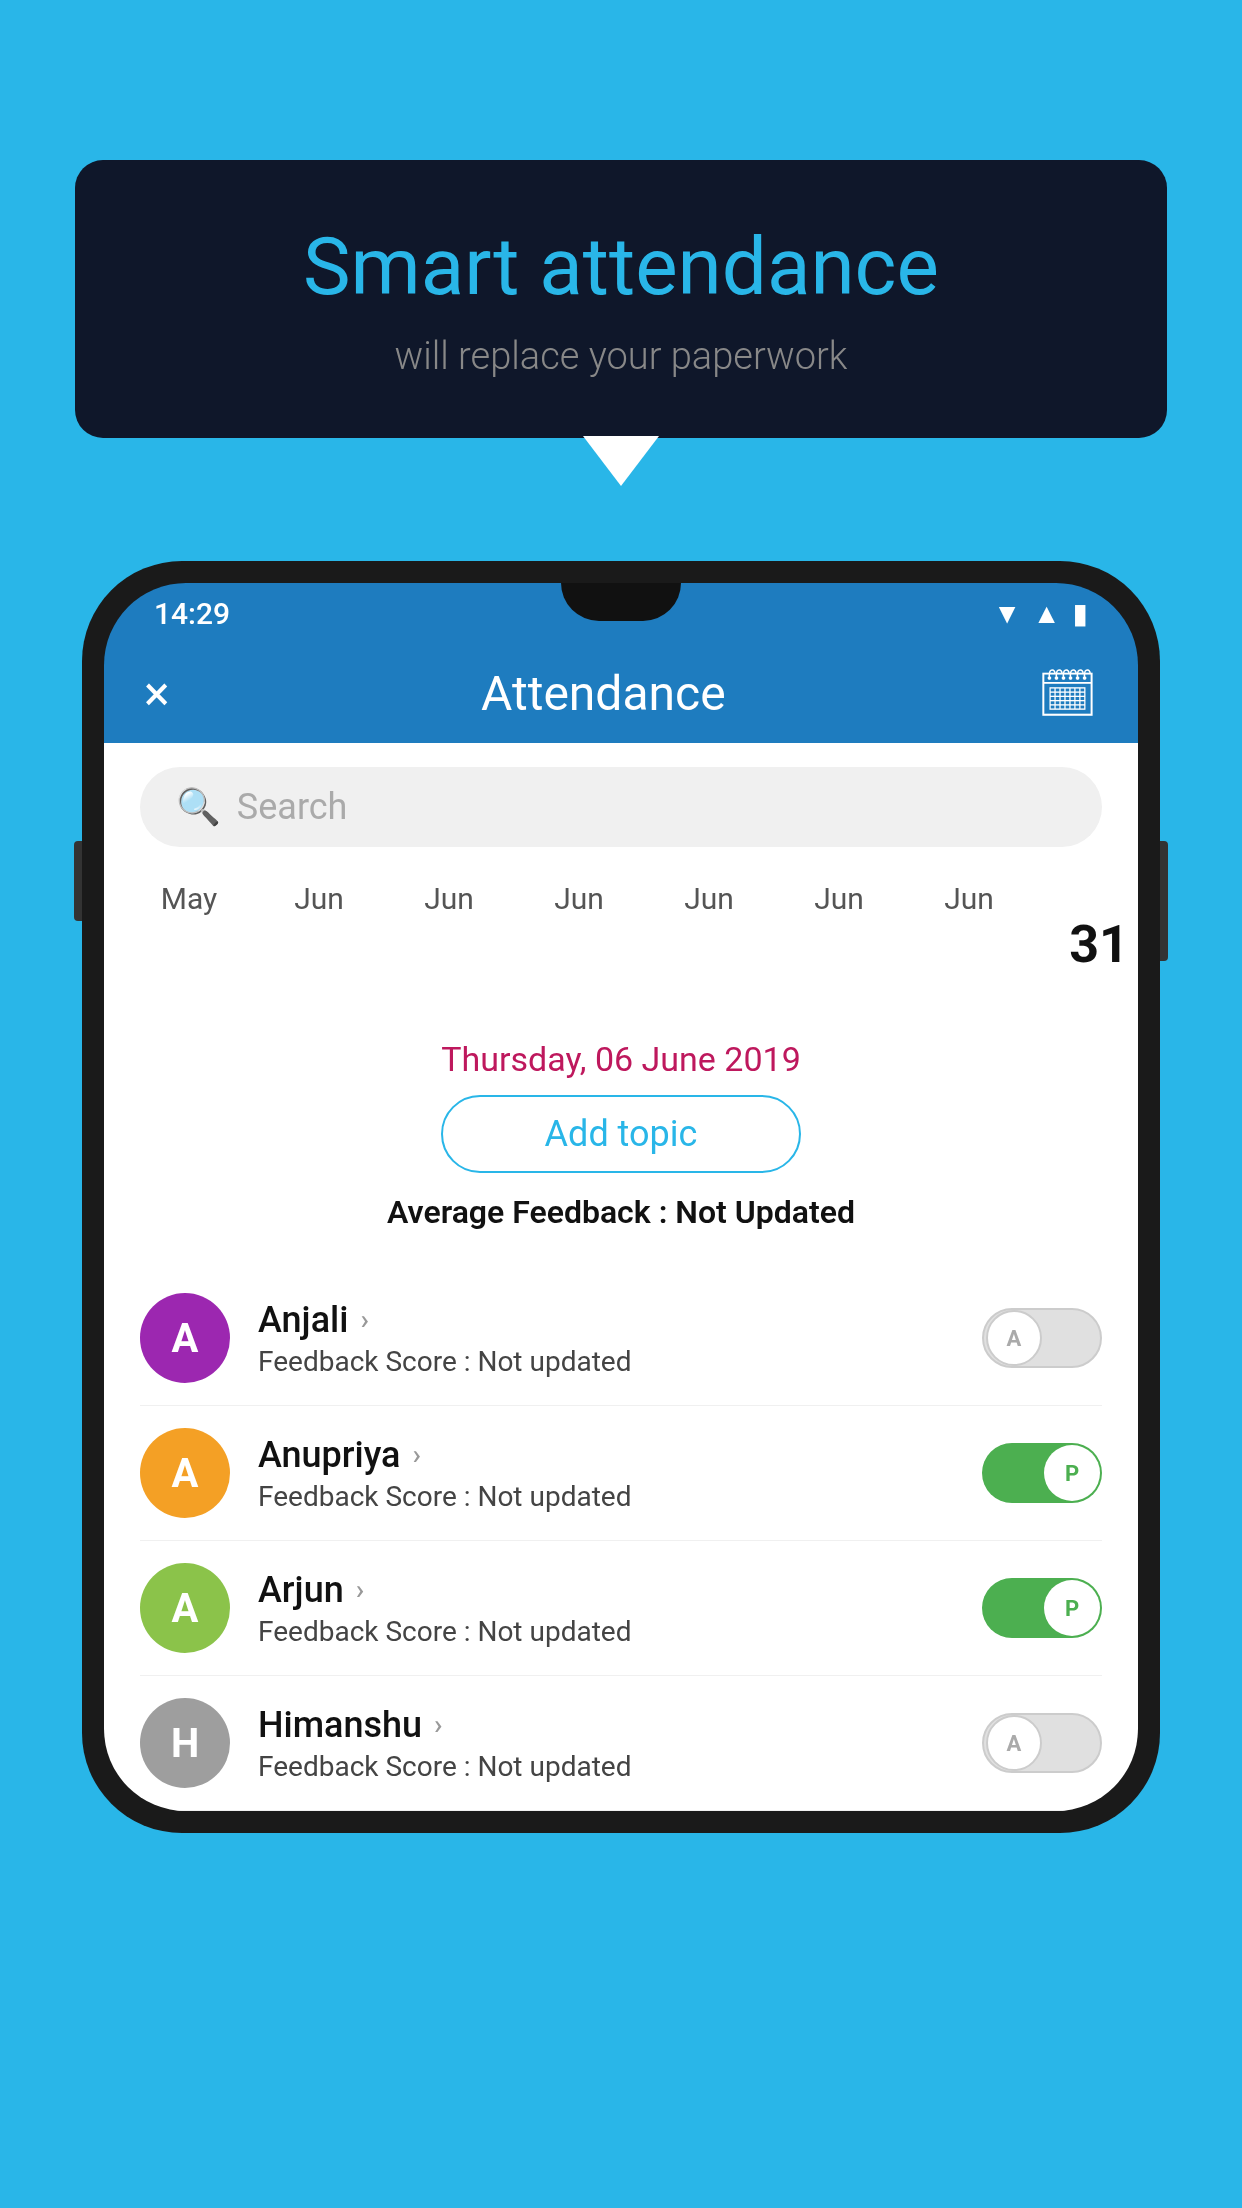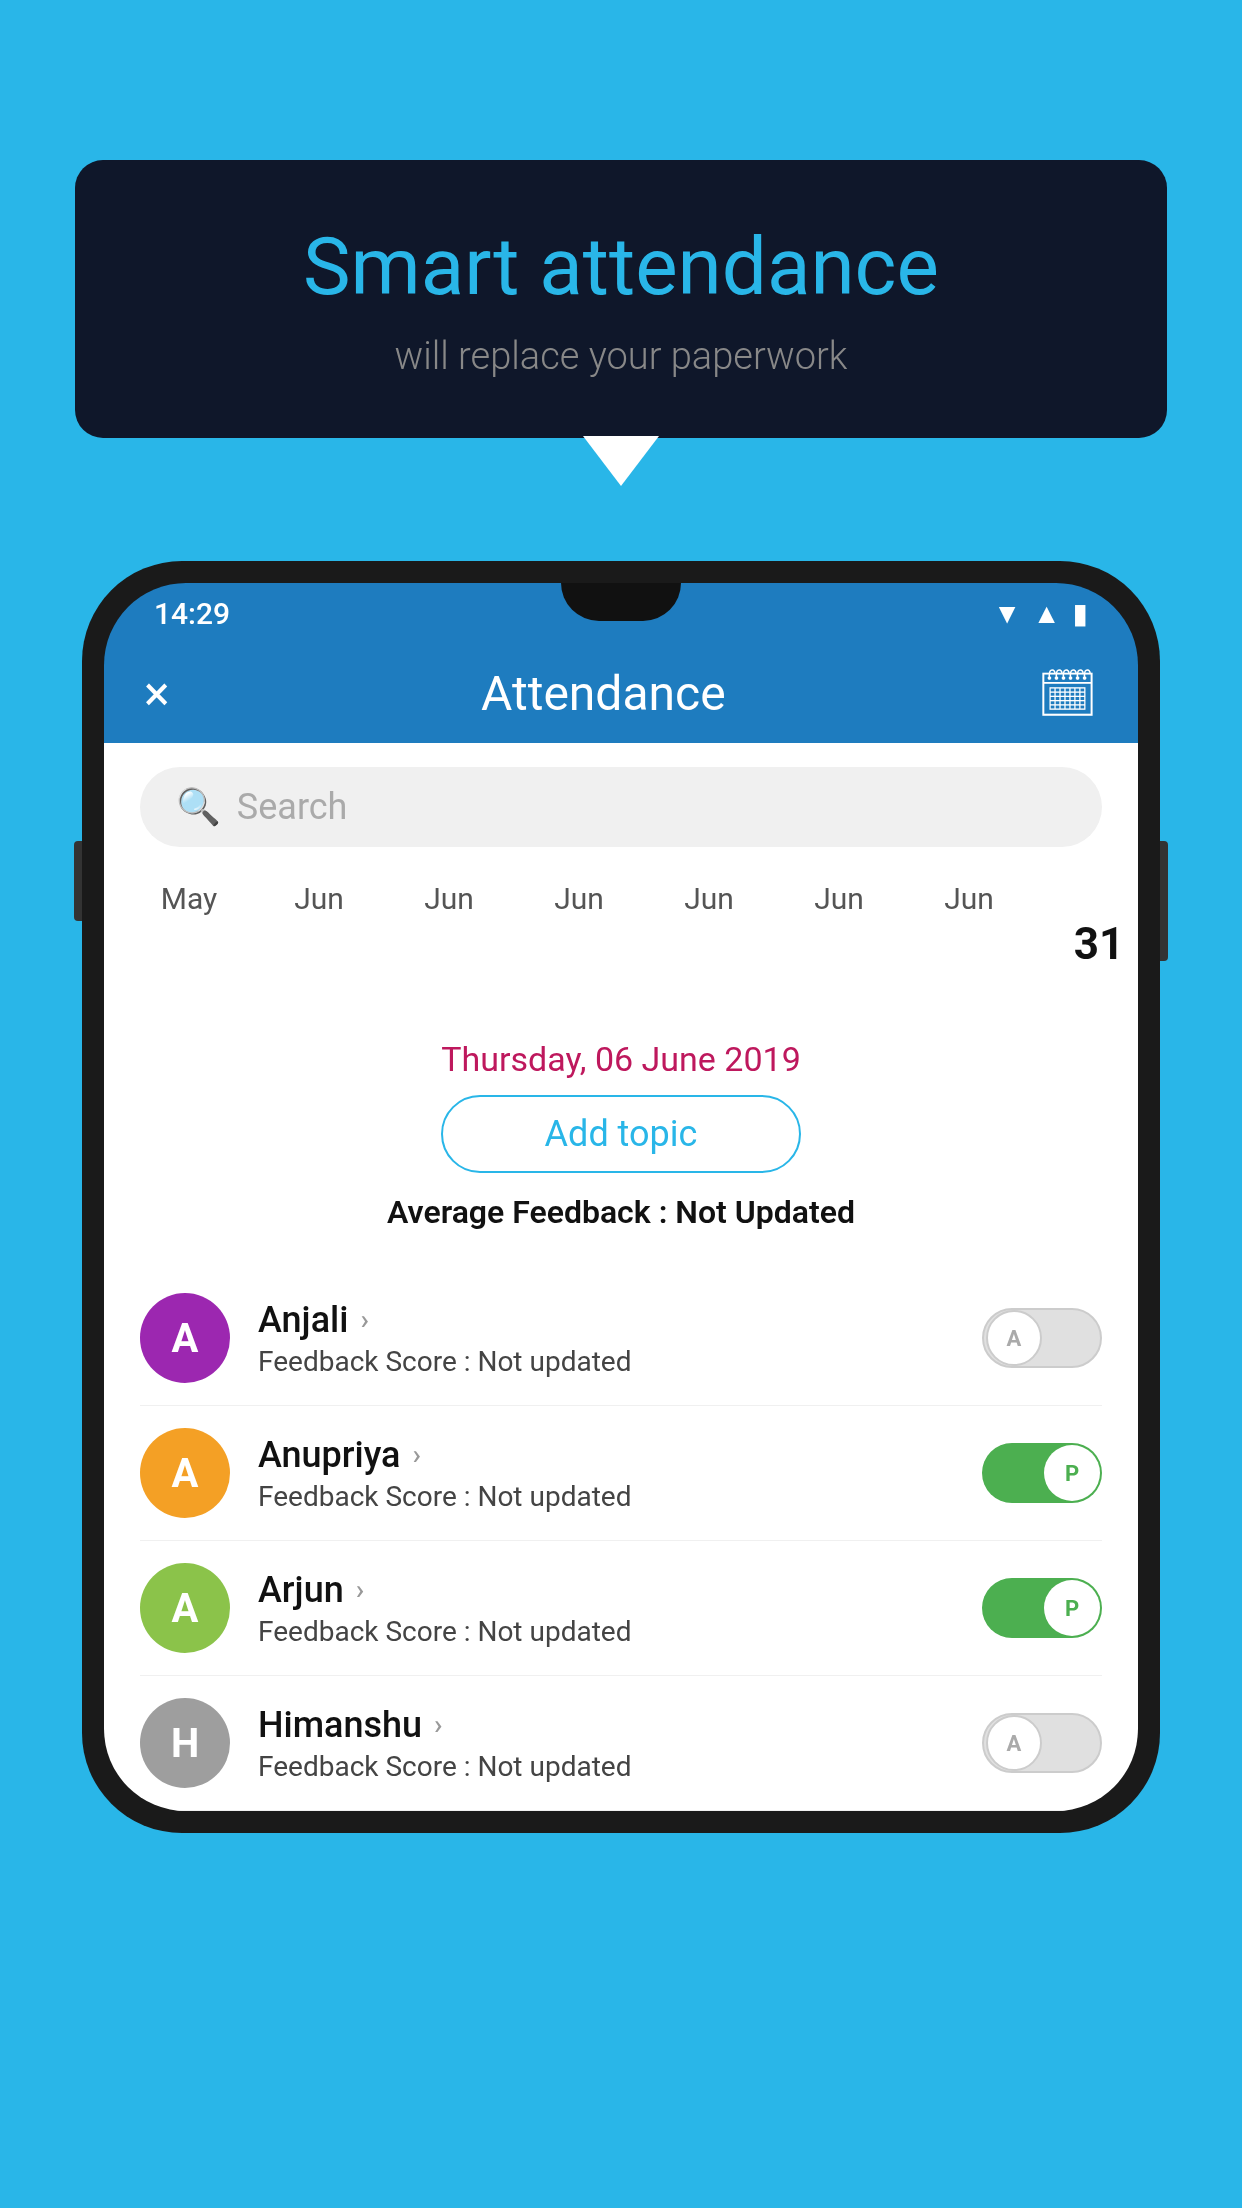--- a/index.html
+++ b/index.html
@@ -161,21 +161,21 @@
       display: flex;
       justify-content: space-around;
       padding: 8px 0 20px 0;
     }
     .date-item {
       width: 130px;
       height: 130px;
       display: flex;
       align-items: center;
       justify-content: center;
-      font-size: 44px;
+      font-size: 52px;
       font-weight: 700;
       border-radius: 50%;
       color: #111;
     }
     .date-item.today {
       background: #4caf50;
       color: white;
     }
     .date-item.selected {
       background: #1e7cbf;

